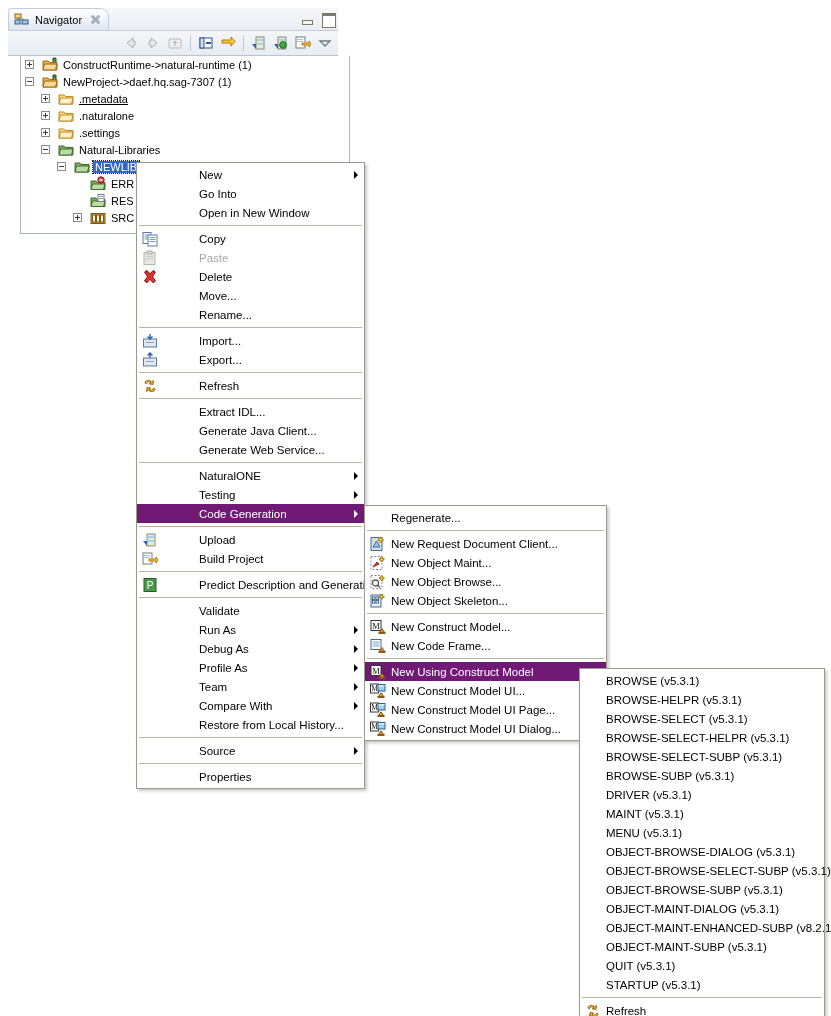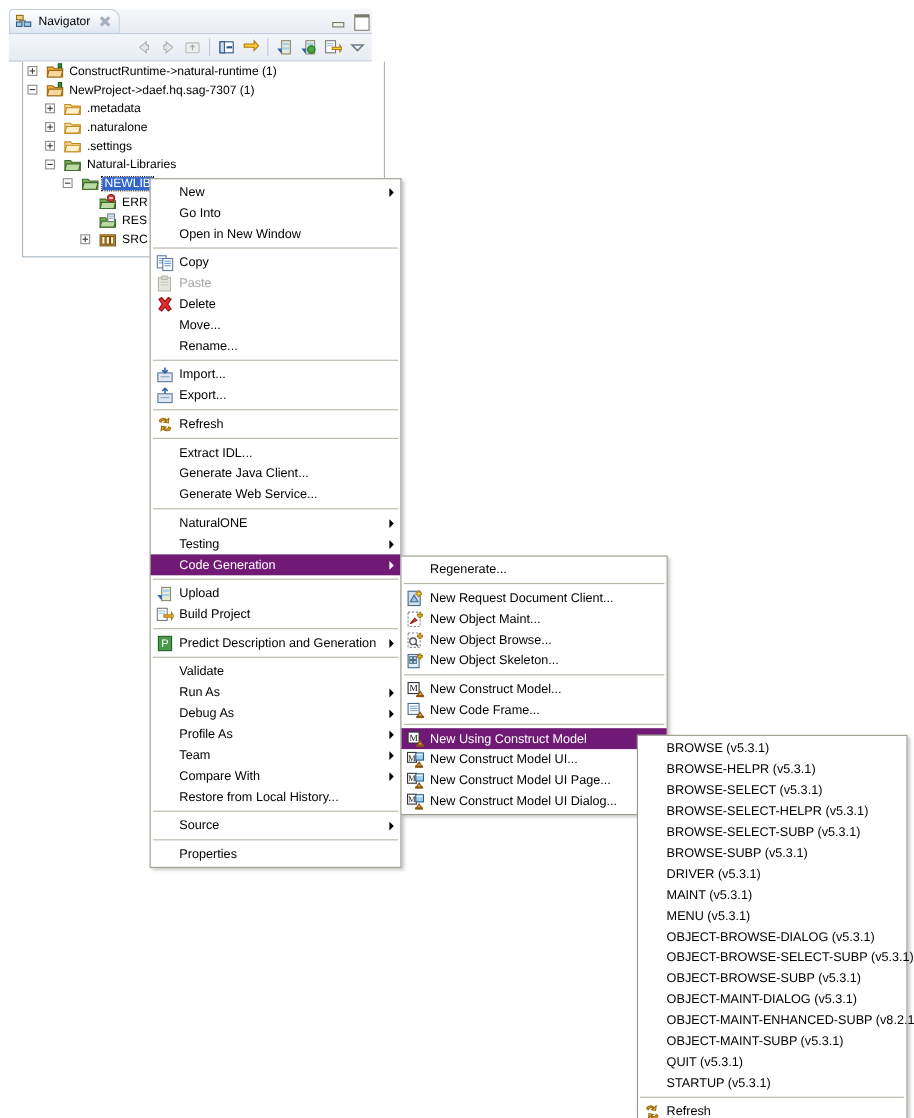--- a/index.html
+++ b/index.html
@@ -148,21 +148,21 @@
     margin-left: 10px;
   }
   .menu-item.selected .mi-arrow { border-left-color: #ffffff; }
   .menu-sep { height: 1px; background: #b6b6a8; margin: 3px 2px; }
 
   
   #menu-main  { left: 136px; top: 162px; width: 229px; }
   #menu-codegen { left: 364px; top: 505px; width: 243px; }
   #menu-models { left: 579px; top: 668px; width: 246px; }
 
-  #menu-main .menu-item { padding-left: 4px; }
+  #menu-main .menu-item { padding-left: 4px; gap: 36px; }
   #menu-main .mi-label { padding-left: 0; }
 
   
   svg { display: block; }
 </style>
 </head>
 <body>
 
 <div id="navigator-view">
 
@@ -267,21 +267,21 @@
           <span class="dots"></span>
           <span class="node-icon">
             <svg width="16" height="16" viewBox="0 0 16 16">
               <path d="M1 4 L6 4 L7.5 5.5 L15 5.5 L15 13 L1 13 Z" fill="#f2b24a" stroke="#9a6a15"></path>
               <path d="M2.5 7 L15 7 L13.5 13 L1 13 Z" fill="#f7d79a" stroke="#9a6a15"></path>
               <path d="M11 1 L14 1 L14 5 L12.5 3.8 L11 5 Z" fill="#3d8b3d" stroke="#1f5c1f"></path>
             </svg>
           </span>
           <span class="node-label">NewProject-&gt;daef.hq.sag-7307 (1)</span>
         </div>
-        <div class="tree-row" style="padding-left: 20px;">
+        <div class="tree-row" style="padding-left: 20px; text-decoration: underline;">
           <span class="twisty plus"></span>
           <span class="dots"></span>
           <span class="node-icon">
             <svg width="16" height="16" viewBox="0 0 16 16">
               <path d="M1 4 L6 4 L7.5 5.5 L15 5.5 L15 13 L1 13 Z" fill="#fbd99a" stroke="#c08a1a"></path>
               <path d="M2.5 7 L15 7 L13.5 13 L1 13 Z" fill="#fff0cd" stroke="#c08a1a"></path>
             </svg>
           </span>
           <span class="node-label">.metadata</span>
         </div>

